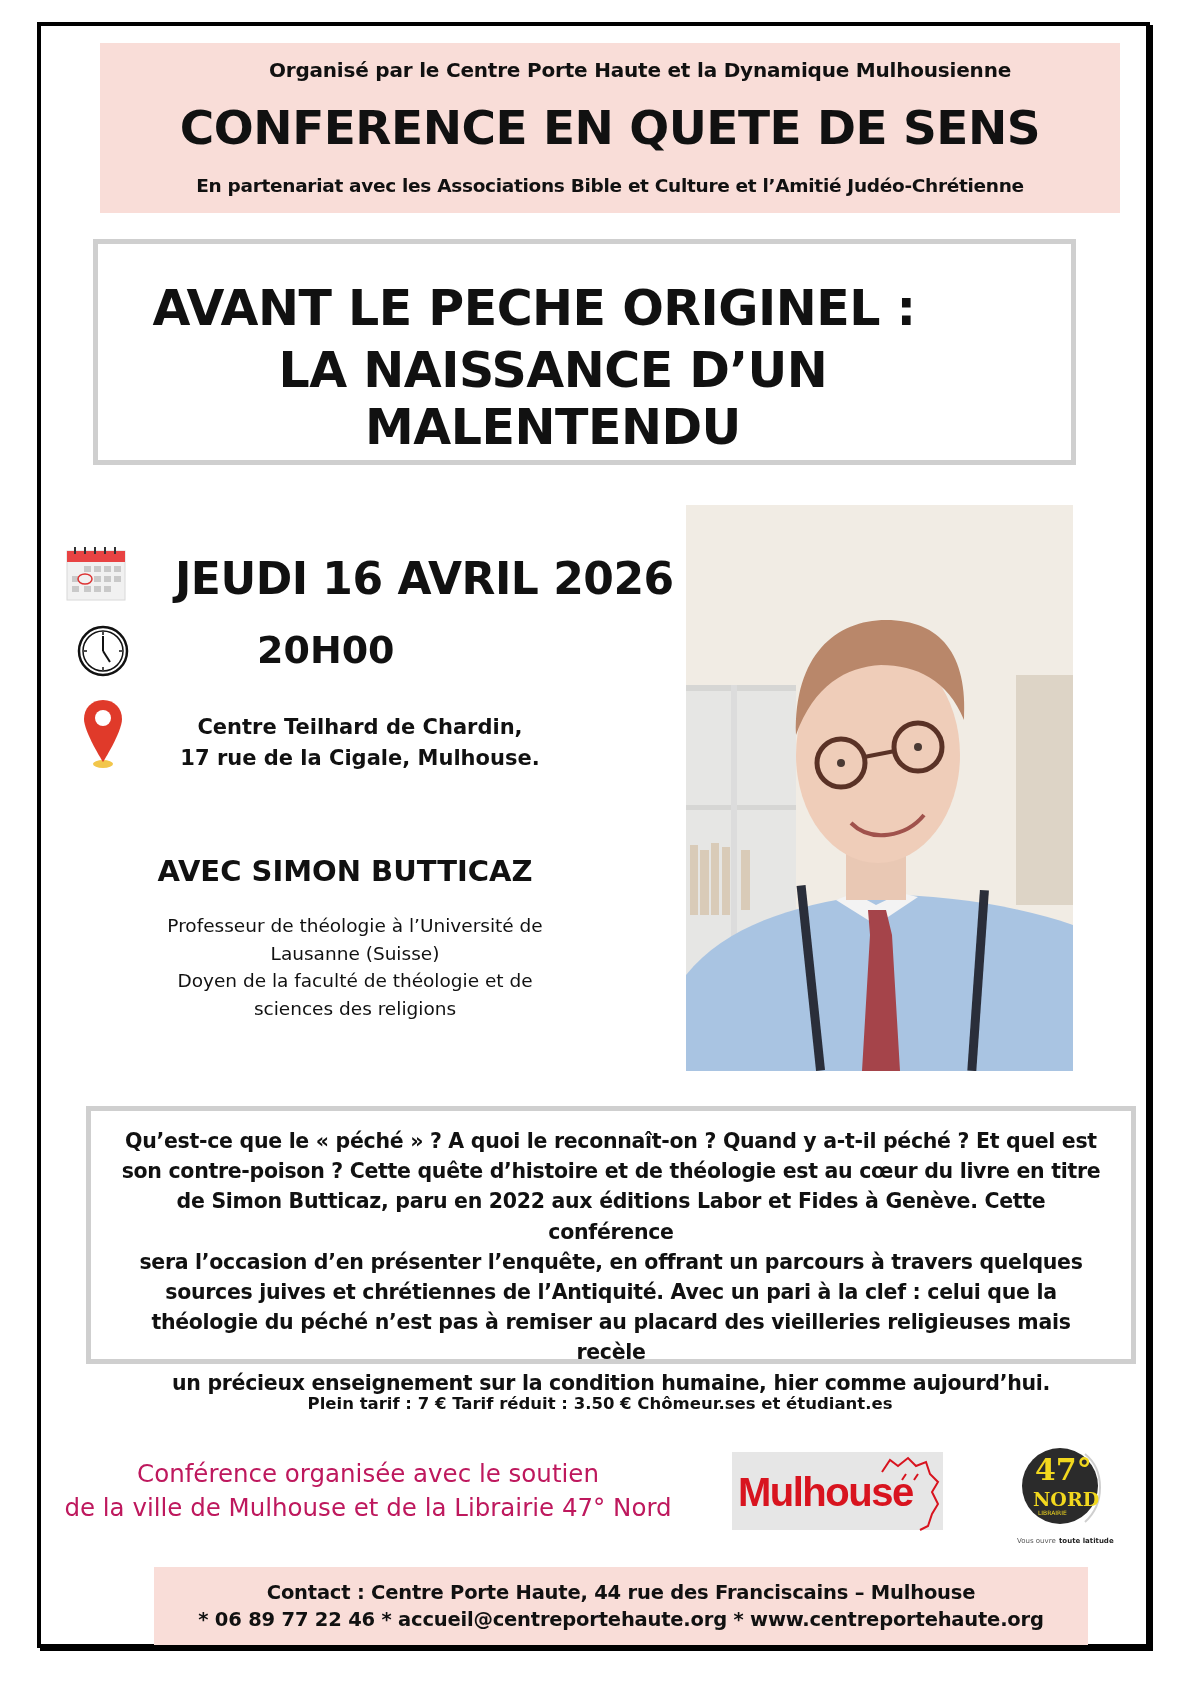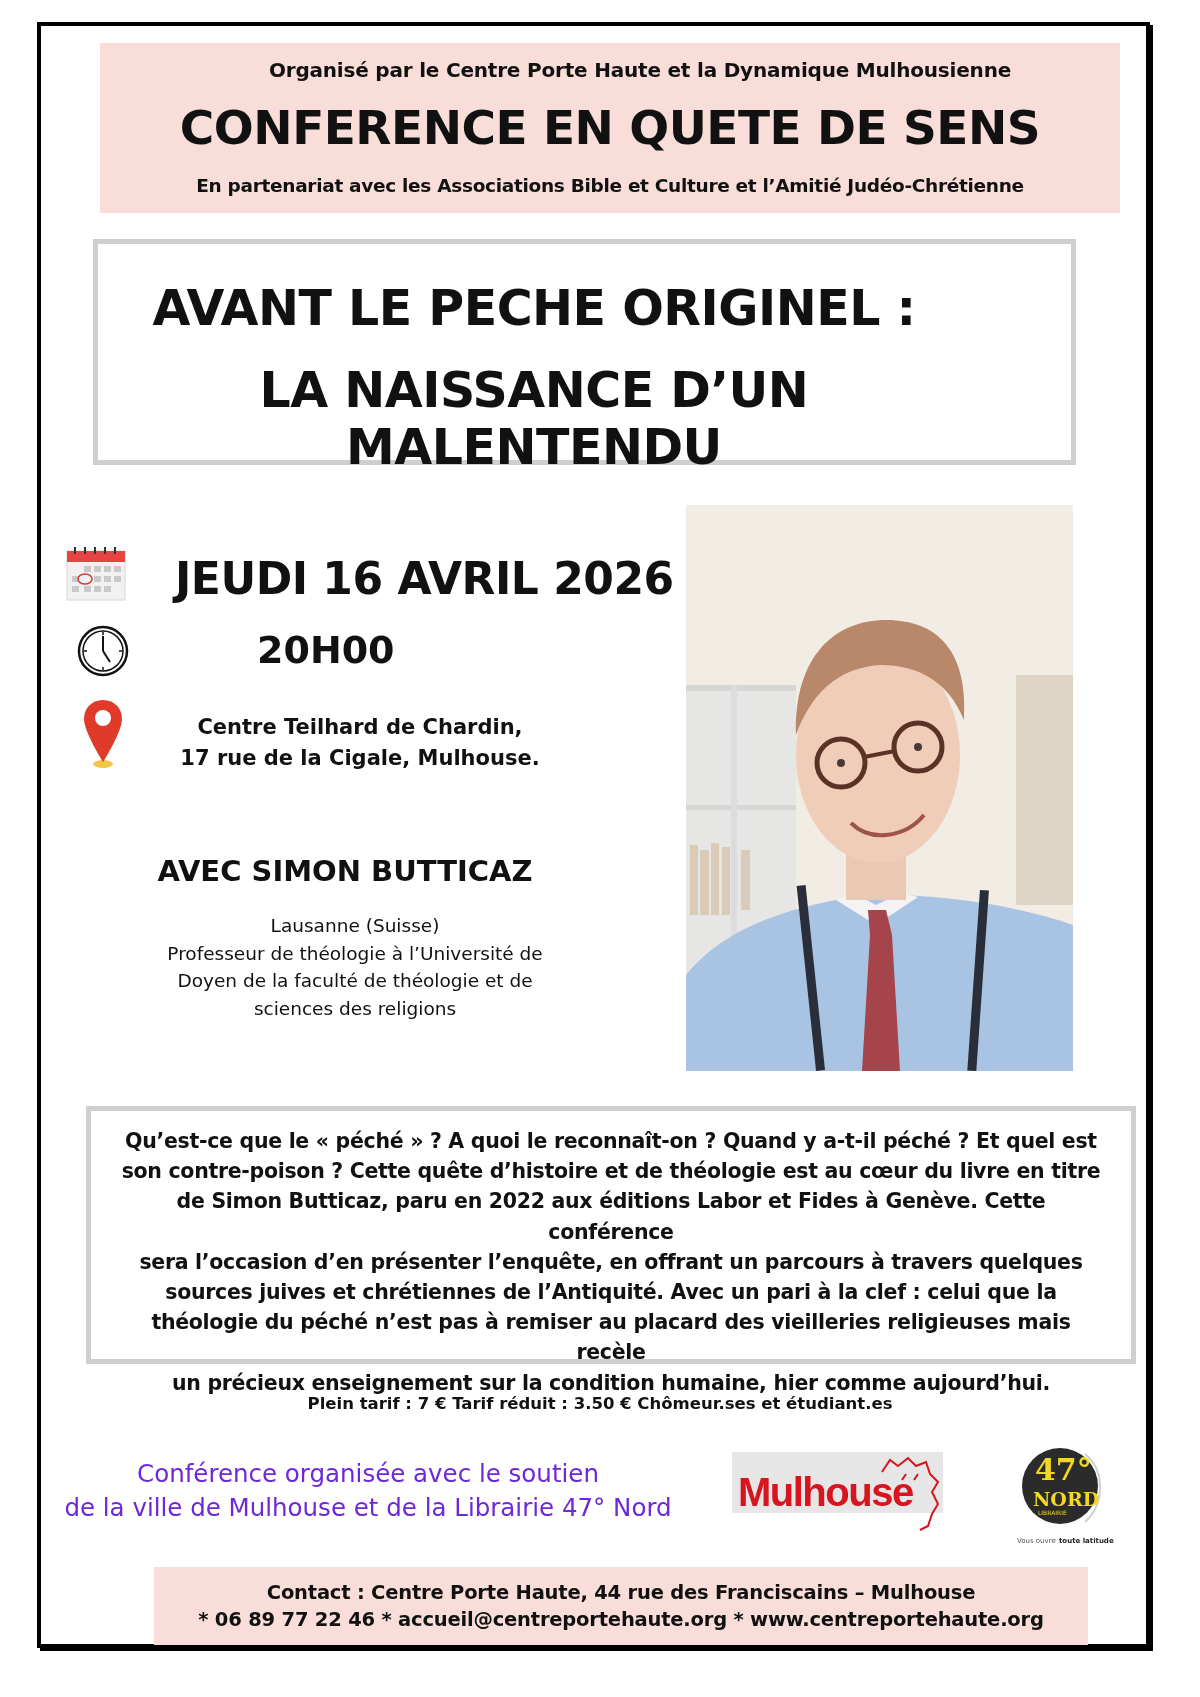--- a/index.html
+++ b/index.html
@@ -10,39 +10,39 @@
            box-shadow: 3px 3px 0 #000; }
   .pink { background:#f9ddd8; }
   .header-band { left:100px; top:43px; width:1020px; height:170px; }
   .center { text-align:center; }
   .organized { left:100px; top:58px; width:1020px; font-size:20px; font-weight:bold; letter-spacing:-0.2px;padding-left:30px; }
   .conf-title { left:100px; top:100px; width:1020px; font-size:47px; font-weight:bold; letter-spacing:-0.5px; }
   .partner { left:100px; top:175px; width:1020px; font-size:18.5px; font-weight:bold; letter-spacing:-0.3px; }
 
   .title-box { left:93px; top:239px; width:983px; height:226px; border:5px solid #cfcfcf; box-sizing:border-box; background:#fff; }
   .title-line { left:93px; width:882px; font-size:49px; font-weight:bold; letter-spacing:-0.5px; }
-  .t1 { top:280px; } .t2 { top:362px; }
+  .t1 { top:280px; } .t2 { top:342px;margin-left:19px; }
 
   .icon { position:absolute; }
   .date { left:175px; top:553px; font-size:44px; font-weight:bold; letter-spacing:-0.5px; }
   .time { left:257px; top:628px; font-size:38px; font-weight:bold; }
   .place { left:150px; top:712px; width:420px; font-size:21px; font-weight:bold; line-height:31px; }
   .speaker { left:110px; top:854px; width:470px; font-size:29px; font-weight:bold; }
   .bio { left:130px; top:912px; width:450px; font-size:18.5px; line-height:27.5px; }
 
   .photo { left:686px; top:505px; width:387px; height:566px; overflow:hidden; background:#efe9e1; }
 
   .desc-box { left:86px; top:1106px; width:1050px; height:258px; border:5px solid #cfcfcf; box-sizing:border-box; background:#fff; }
   .desc-text { left:120px; top:1126px; width:982px; font-size:20.5px; font-weight:bold; line-height:30.2px; letter-spacing:-0.3px; }
 
   .price { left:150px; top:1394px; width:900px; font-size:16.5px; font-weight:bold; }
 
-  .support { left:58px; top:1457px; width:620px; font-size:24.5px; line-height:34px; color:#6d28d9; }
-
-  .mulhouse-logo { left:732px; top:1452px; width:211px; height:61px; background:#e6e6e6; }
+  .support { left:58px; top:1457px; width:620px; font-size:24.5px; line-height:34px; color:#be185d; }
+
+  .mulhouse-logo { left:732px; top:1452px; width:211px; height:78px; background:#e6e6e6; }
   .nord-logo { left:1005px; top:1440px; width:110px; height:110px; }
 
   .contact-band { left:154px; top:1567px; width:934px; height:78px; }
   .contact-text { left:154px; top:1579px; width:934px; font-size:19.5px; font-weight:bold; line-height:27px; letter-spacing:-0.2px; }
 </style>
 </head>
 <body>
 
 <div class="abs frame"></div>
 
@@ -108,22 +108,22 @@
     <circle cx="21" cy="20" r="8" fill="#fff"></circle>
   </svg>
 </div>
 <div class="abs center place">
   <div>Centre Teilhard de Chardin,</div>
   <div>17 rue de la Cigale, Mulhouse.</div>
 </div>
 
 <div class="abs center speaker">AVEC SIMON BUTTICAZ</div>
 <div class="abs center bio">
+  <div>Professeur de théologie à l’Université de</div>
   <div>Lausanne (Suisse)</div>
-  <div>Professeur de théologie à l’Université de</div>
   <div>Doyen de la faculté de théologie et de</div>
   <div>sciences des religions</div>
 </div>
 
 <div class="abs photo" aria-label="Portrait of Simon Butticaz">
   <svg width="387" height="566" viewBox="0 0 387 566">
     <rect width="387" height="566" fill="#f1ece4"></rect>
 
     <rect x="0" y="180" width="110" height="386" fill="#e6e6e4"></rect>
     <rect x="0" y="180" width="110" height="6" fill="#d6d6d4"></rect>

